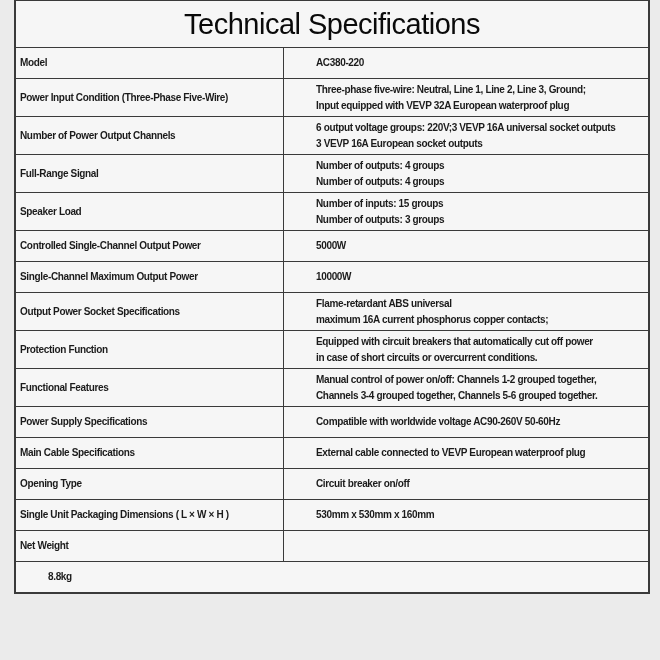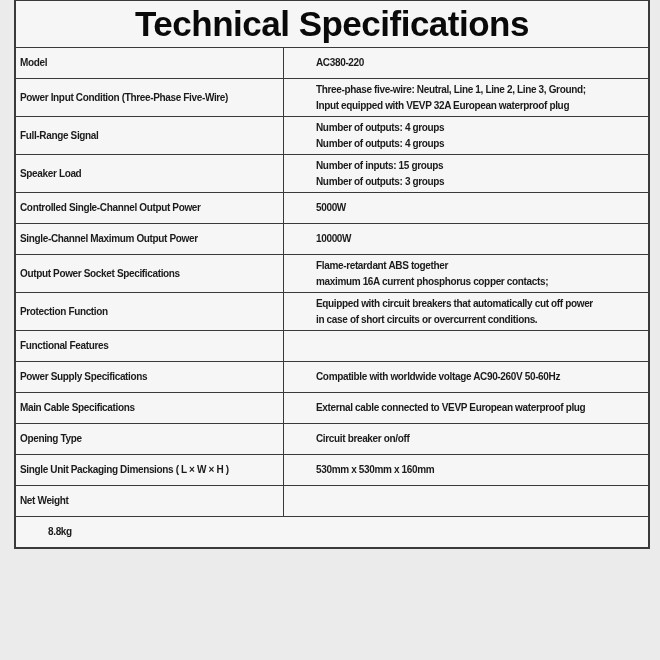--- a/index.html
+++ b/index.html
@@ -17,22 +17,22 @@
     border: 2px solid #3a3a3a;
     border-top-width: 1px;
   }
   .title-row {
     height: 46px;
     display: flex;
     align-items: center;
     justify-content: center;
   }
   .title-row h1 {
-    font-size: 35px;
-    font-weight: bold;
+    font-size: 29px;
+    font-weight: normal;
     letter-spacing: -0.5px;
     color: #0a0a0a;
     white-space: nowrap;
   }
   .spec-row {
     display: flex;
     border-top: 1.5px solid #3a3a3a;
   }
   .spec-cell {
     display: flex;
@@ -81,20 +81,29 @@
   <div class="spec-row">
     <div class="spec-cell spec-label">
           <div class="line">Power Input Condition (Three-Phase Five-Wire)</div>
         </div>
     <div class="spec-cell spec-value">
           <div class="line">Three-phase five-wire: Neutral, Line 1, Line 2, Line 3, Ground;</div>
           <div class="line">Input equipped with VEVP 32A European waterproof plug</div>
         </div>
   </div>
 
+  <div class="spec-row">
+    <div class="spec-cell spec-label">
+          <div class="line">Number of Power Output Channels</div>
+        </div>
+    <div class="spec-cell spec-value">
+          <div class="line">6 output voltage groups: 220V;3 VEVP 16A universal socket outputs</div>
+          <div class="line">3 VEVP 16A European socket outputs</div>
+        </div>
+  </div>
 
   <div class="spec-row">
     <div class="spec-cell spec-label">
           <div class="line">Full-Range Signal</div>
         </div>
     <div class="spec-cell spec-value">
           <div class="line">Number of outputs: 4 groups</div>
           <div class="line">Number of outputs: 4 groups</div>
         </div>
   </div>
@@ -125,39 +134,43 @@
     <div class="spec-cell spec-value">
           <div class="line">10000W</div>
         </div>
   </div>
 
   <div class="spec-row">
     <div class="spec-cell spec-label">
           <div class="line">Output Power Socket Specifications</div>
         </div>
     <div class="spec-cell spec-value">
-          <div class="line">Flame-retardant ABS together</div>
+          <div class="line">Flame-retardant ABS universal</div>
           <div class="line">maximum 16A current phosphorus copper contacts;</div>
         </div>
   </div>
 
   <div class="spec-row">
     <div class="spec-cell spec-label">
           <div class="line">Protection Function</div>
         </div>
     <div class="spec-cell spec-value">
           <div class="line">Equipped with circuit breakers that automatically cut off power</div>
           <div class="line">in case of short circuits or overcurrent conditions.</div>
         </div>
   </div>
 
   <div class="spec-row">
     <div class="spec-cell spec-label">
           <div class="line">Functional Features</div>
         </div>
+    <div class="spec-cell spec-value">
+          <div class="line">Manual control of power on/off: Channels 1-2 grouped together,</div>
+          <div class="line">Channels 3-4 grouped together, Channels 5-6 grouped together.</div>
+        </div>
   </div>
 
   <div class="spec-row">
     <div class="spec-cell spec-label">
           <div class="line">Power Supply Specifications</div>
         </div>
     <div class="spec-cell spec-value">
           <div class="line">Compatible with worldwide voltage AC90-260V 50-60Hz</div>
         </div>
   </div>

